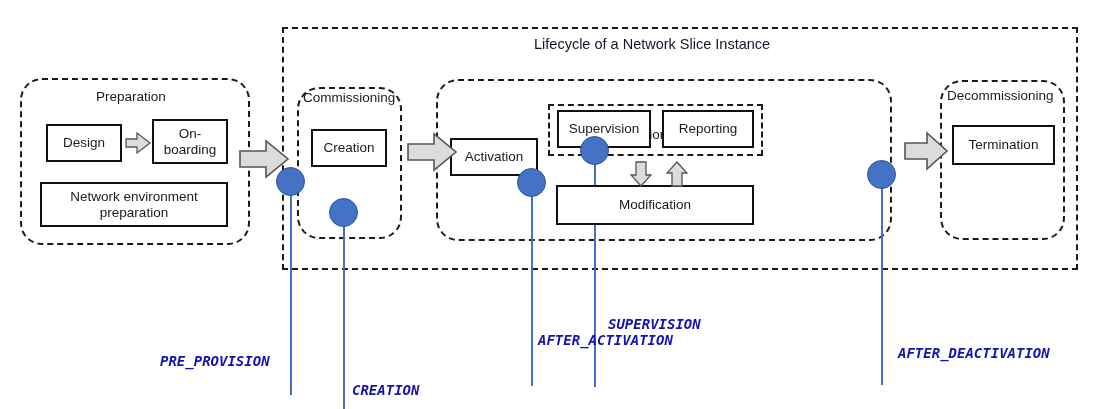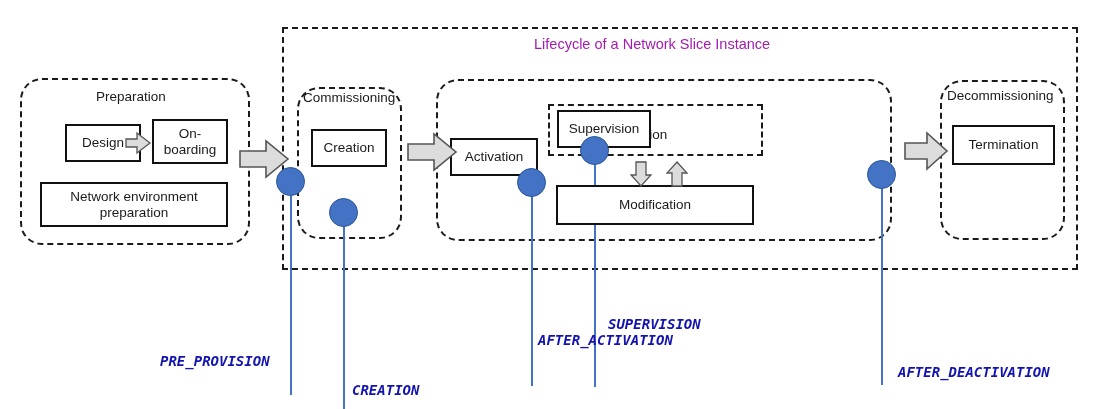--- a/index.html
+++ b/index.html
@@ -57,21 +57,21 @@
   .caption {
     position: absolute;
     font-size: 13.5px;
     color: #1a1a1a;
     white-space: nowrap;
     z-index: 3;
   }
   .title {
     position: absolute;
     font-size: 14.5px;
-    color: #a21caf;
+    color: #0f172a;
     white-space: nowrap;
     z-index: 3;
   }
 
   
   .arrow {
     position: absolute;
     z-index: 5;
   }
 
@@ -108,21 +108,21 @@
 
 <div id="canvas">
 
   <div class="dashed-rect" style="left:282px; top:27px; width:796px; height:243px;"></div>
 
   <div class="title" style="left:534px; top:36px;">Lifecycle of a Network Slice Instance</div>
 
   <div class="dashed-round" style="left:20px; top:78px; width:230px; height:167px;"></div>
   <div class="caption" style="left:96px; top:89px;">Preparation</div>
 
-  <div class="box" style="left:46px; top:124px; width:76px; height:38px;margin-left:19px;">
+  <div class="box" style="left:46px; top:124px; width:76px; height:38px;">
     <span>Design</span>
   </div>
 
   <div class="arrow" style="left:124px; top:129px; width:28px; height:28px;">
     <svg width="28" height="28" viewBox="0 0 28 28">
       <polygon points="2,10 13,10 13,4 26,14 13,24 13,18 2,18" fill="#dcdcdc" stroke="#555555" stroke-width="1.3" stroke-linejoin="miter"></polygon>
     </svg>
   </div>
 
   <div class="box" style="left:152px; top:119px; width:76px; height:45px; flex-direction:column;align-items:center;">
@@ -160,20 +160,23 @@
   <div class="box" style="left:450px; top:138px; width:88px; height:38px;">
     <span>Activation</span>
   </div>
 
   <div class="dashed-inner" style="left:548px; top:104px; width:215px; height:52px;"></div>
 
   <div class="box" style="left:557px; top:110px; width:94px; height:38px;">
     <span>Supervision</span>
   </div>
 
+  <div class="box" style="left:662px; top:110px; width:92px; height:38px;">
+    <span>Reporting</span>
+  </div>
 
   <div class="arrow" style="left:630px; top:160px; width:22px; height:28px;">
     <svg width="22" height="28" viewBox="0 0 22 28">
       <polygon points="6,2 16,2 16,15 21,15 11,26 1,15 6,15" fill="#dcdcdc" stroke="#555555" stroke-width="1.3" stroke-linejoin="miter"></polygon>
     </svg>
   </div>
 
   <div class="arrow" style="left:666px; top:160px; width:22px; height:28px;">
     <svg width="22" height="28" viewBox="0 0 22 28">
       <polygon points="11,2 21,13 16,13 16,26 6,26 6,13 1,13" fill="#dcdcdc" stroke="#555555" stroke-width="1.3" stroke-linejoin="miter"></polygon>
@@ -209,15 +212,15 @@
   <div class="leader" style="left:531px; top:186px; height:200px;"></div>
   <div class="dot" style="left:517px; top:168px; width:29px; height:29px;"></div>
   <div class="code-label" style="left:538px; top:332px;">AFTER_ACTIVATION</div>
 
   <div class="leader" style="left:594px; top:155px; height:232px;"></div>
   <div class="dot" style="left:580px; top:136px; width:29px; height:29px;"></div>
   <div class="code-label" style="left:608px; top:316px;">SUPERVISION</div>
 
   <div class="leader" style="left:881px; top:180px; height:205px;"></div>
   <div class="dot" style="left:867px; top:160px; width:29px; height:29px;"></div>
-  <div class="code-label" style="left:898px; top:364px;">AFTER_DEACTIVATION</div>
+  <div class="code-label" style="left:898px; top:345px;">AFTER_DEACTIVATION</div>
 
 </div>
 
 </body></html>

